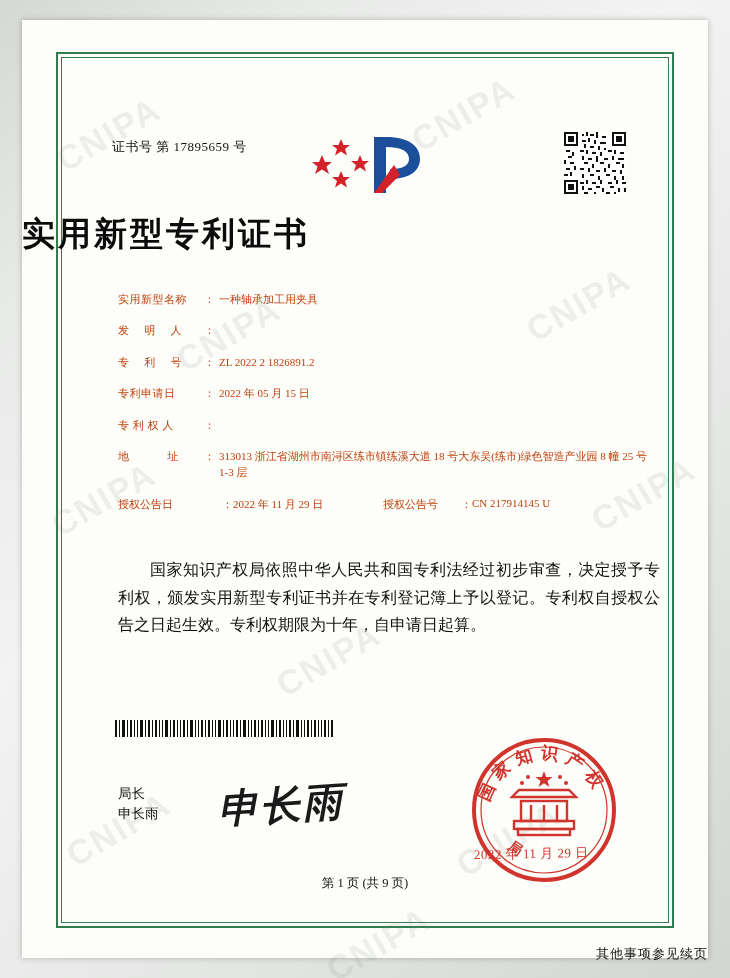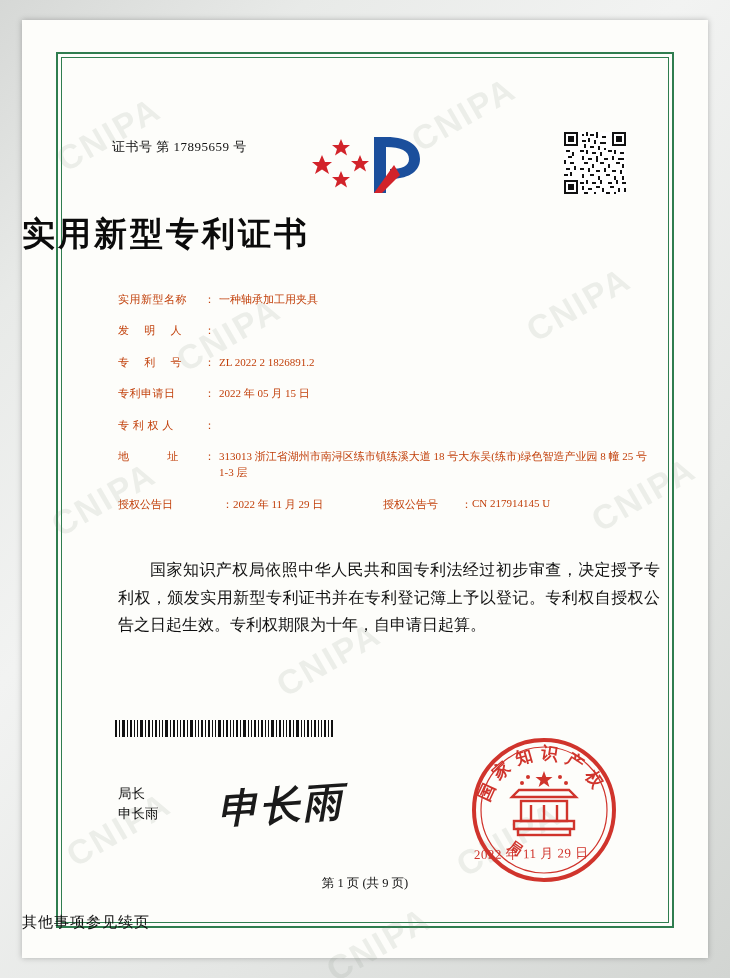--- a/index.html
+++ b/index.html
@@ -212,25 +212,25 @@
     position: absolute;
     top: 855px;
     left: 0;
     width: 100%;
     text-align: center;
     font-size: 12.5px;
     color: #111;
   }
   .footnote {
     position: absolute;
-    top: 893px;
+    top: 925px;
     left: 0;
     width: 100%;
-    text-align: left;
-    font-size: 15px;
+    text-align: right;
+    font-size: 13px;
     color: #111;
     letter-spacing: 1px;
   }
 </style>
 </head>
 <body>
 
 <div class="page">
   <div class="sheet">
 

